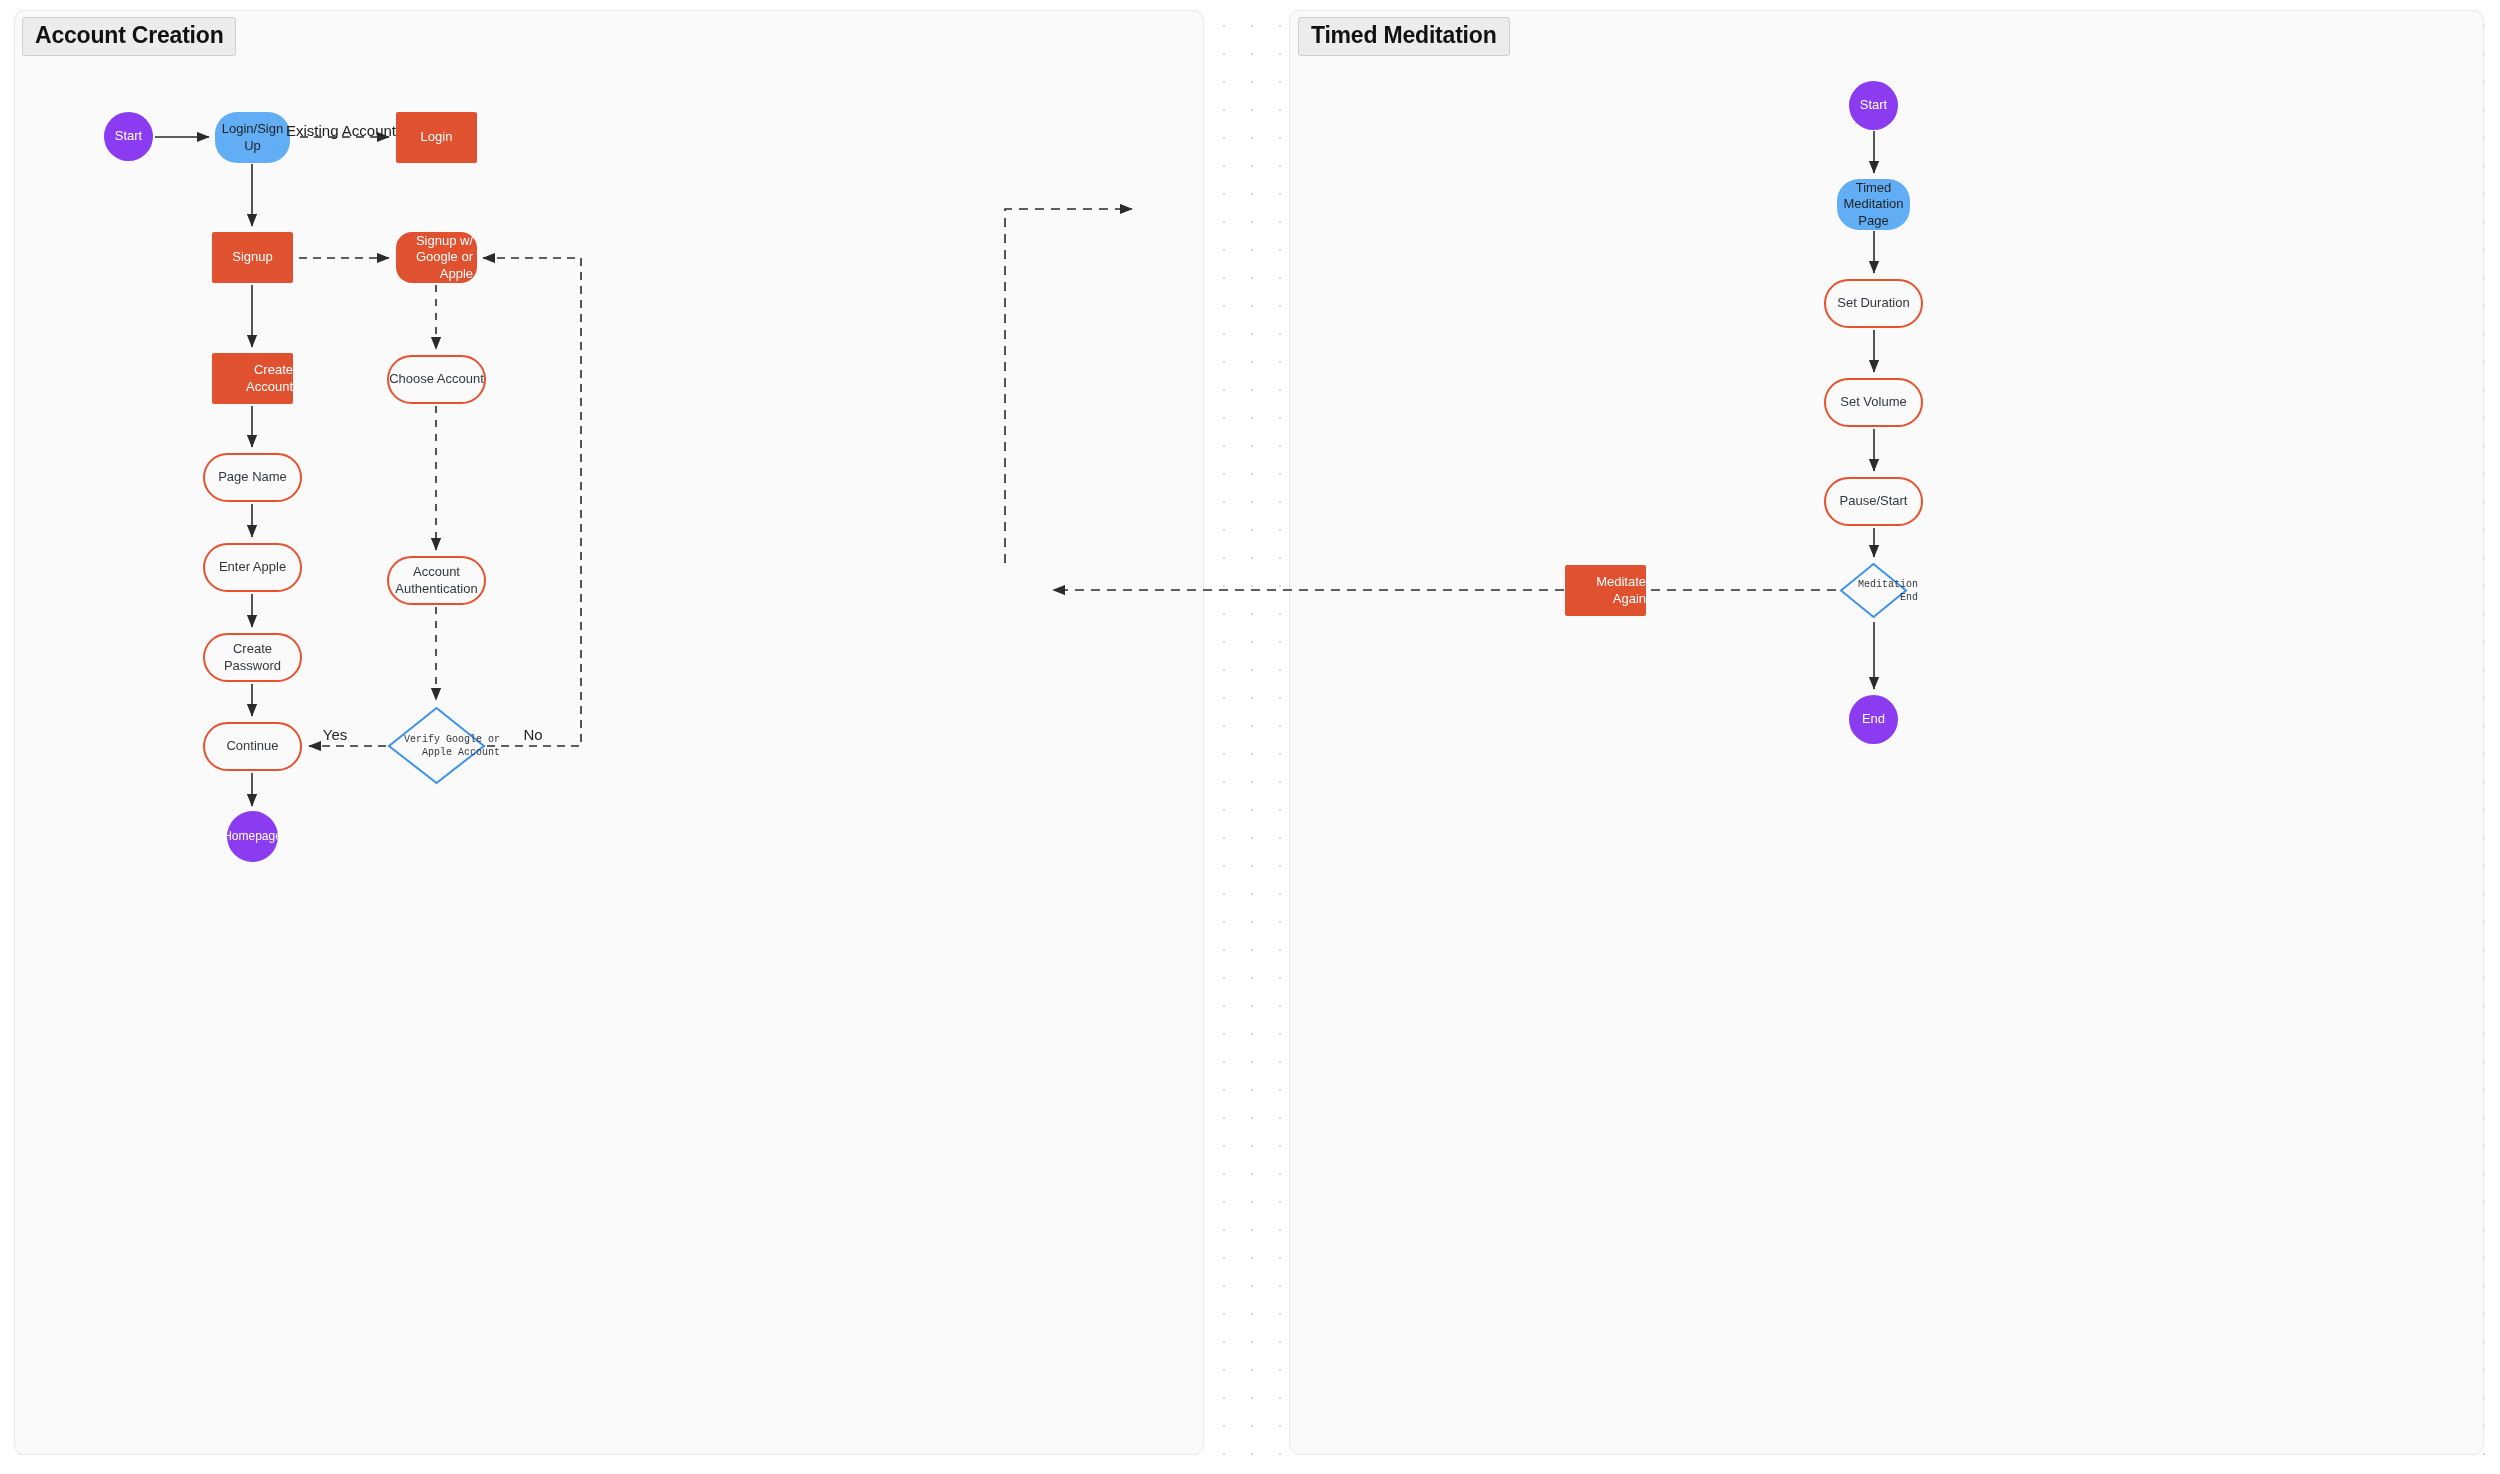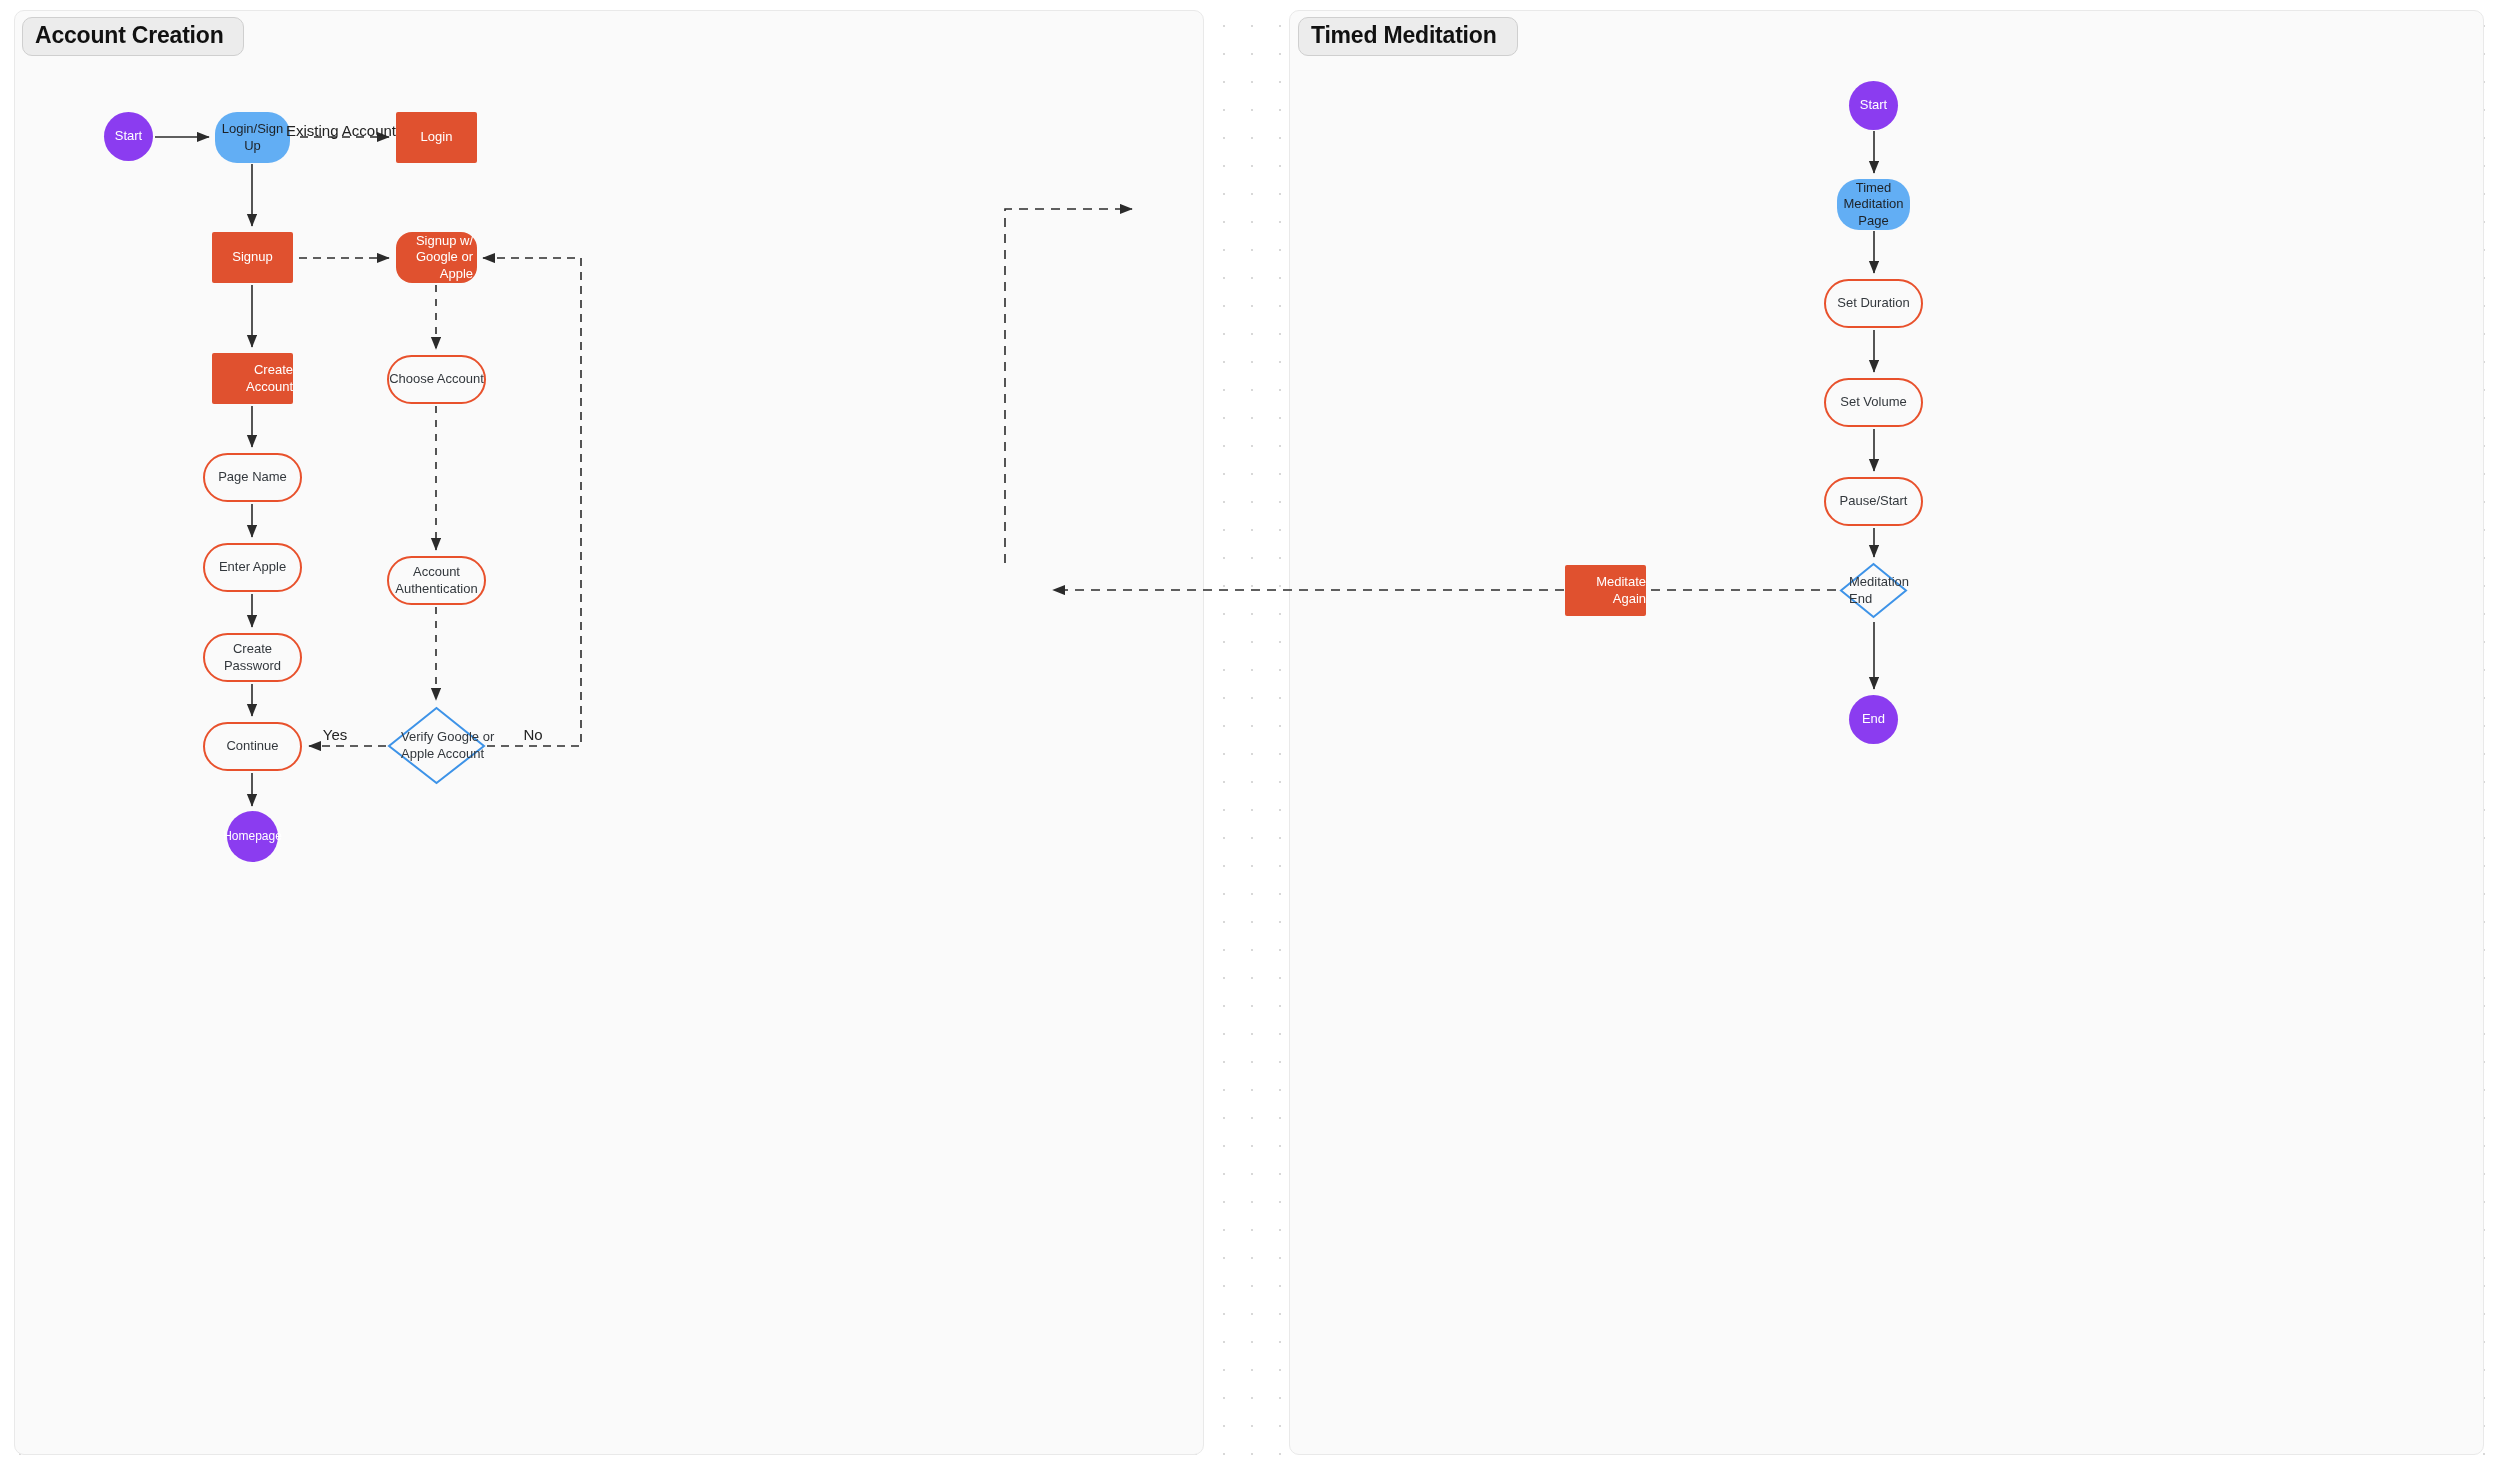--- a/index.html
+++ b/index.html
@@ -22,26 +22,26 @@
     position: absolute;
     background: #fafafa;
     border: 1px solid #e9e9e9;
     border-radius: 10px;
     box-sizing: border-box;
   }
   .panel-title {
     position: absolute;
     background: #ececec;
     border: 1px solid #cfcfcf;
-    border-radius: 10px;
+    border-radius: 3px;
     color: #111111;
     font-size: 23px;
     font-weight: bold;
     letter-spacing: -0.2px;
-    padding: 6px 20px 8px 12px;
+    padding: 6px 12px 8px 12px;
     white-space: nowrap;
     line-height: 1;
   }
   svg.edges {
     position: absolute;
     left: 0;
     top: 0;
     width: 2500px;
     height: 1474px;
     pointer-events: none;
@@ -85,25 +85,26 @@
   .n-diamond-wrap {
     position: absolute;
   }
   .n-diamond-label {
     position: absolute;
     left: 0; top: 0;
     width: 100%; height: 100%;
     display: flex;
     align-items: center;
     justify-content: center;
-    text-align: left;
+    text-align: right;
     color: #33383d;
-    font-size: 13px;
+    font-size: 10px;
     line-height: 1.3;
     pointer-events: none;
+    font-family: Liberation Mono, monospace;
   }
   .edge-label {
     position: absolute;
     font-size: 15px;
     color: #222222;
     white-space: nowrap;
     transform: translateX(-50%);
   }
 </style>
 </head>

